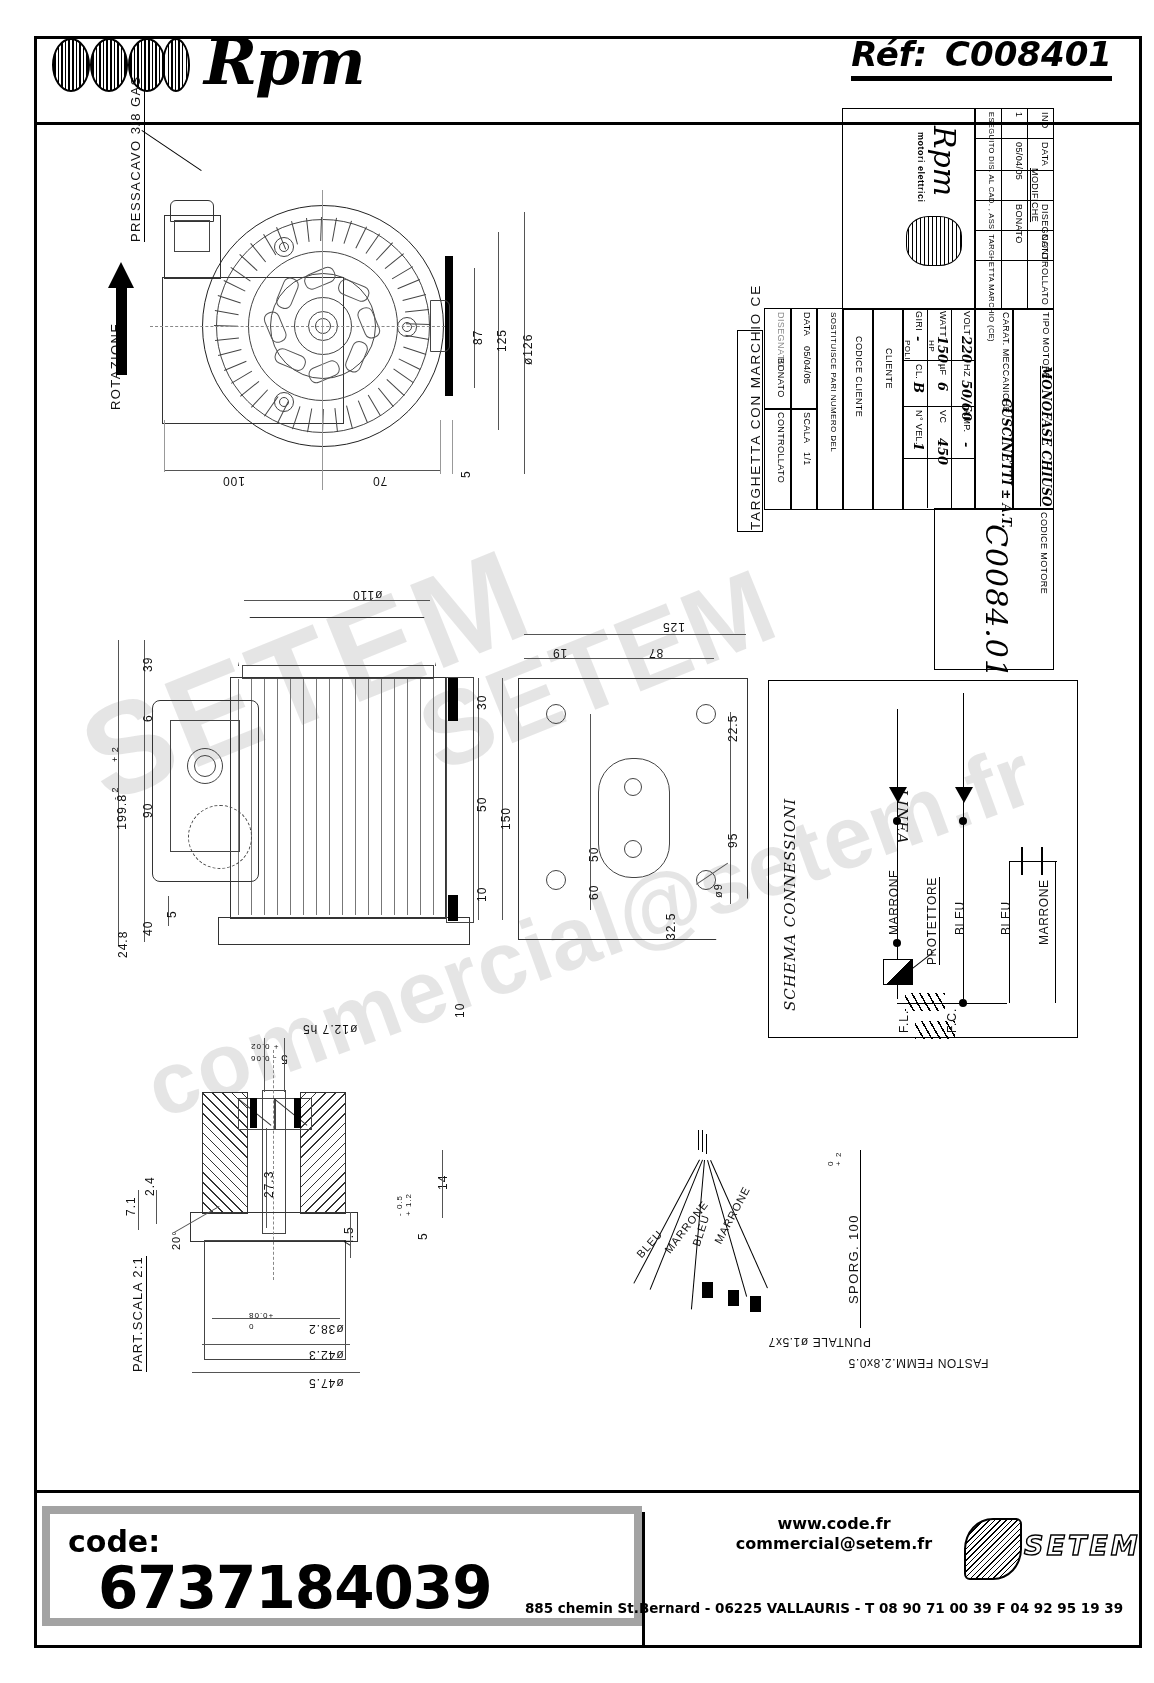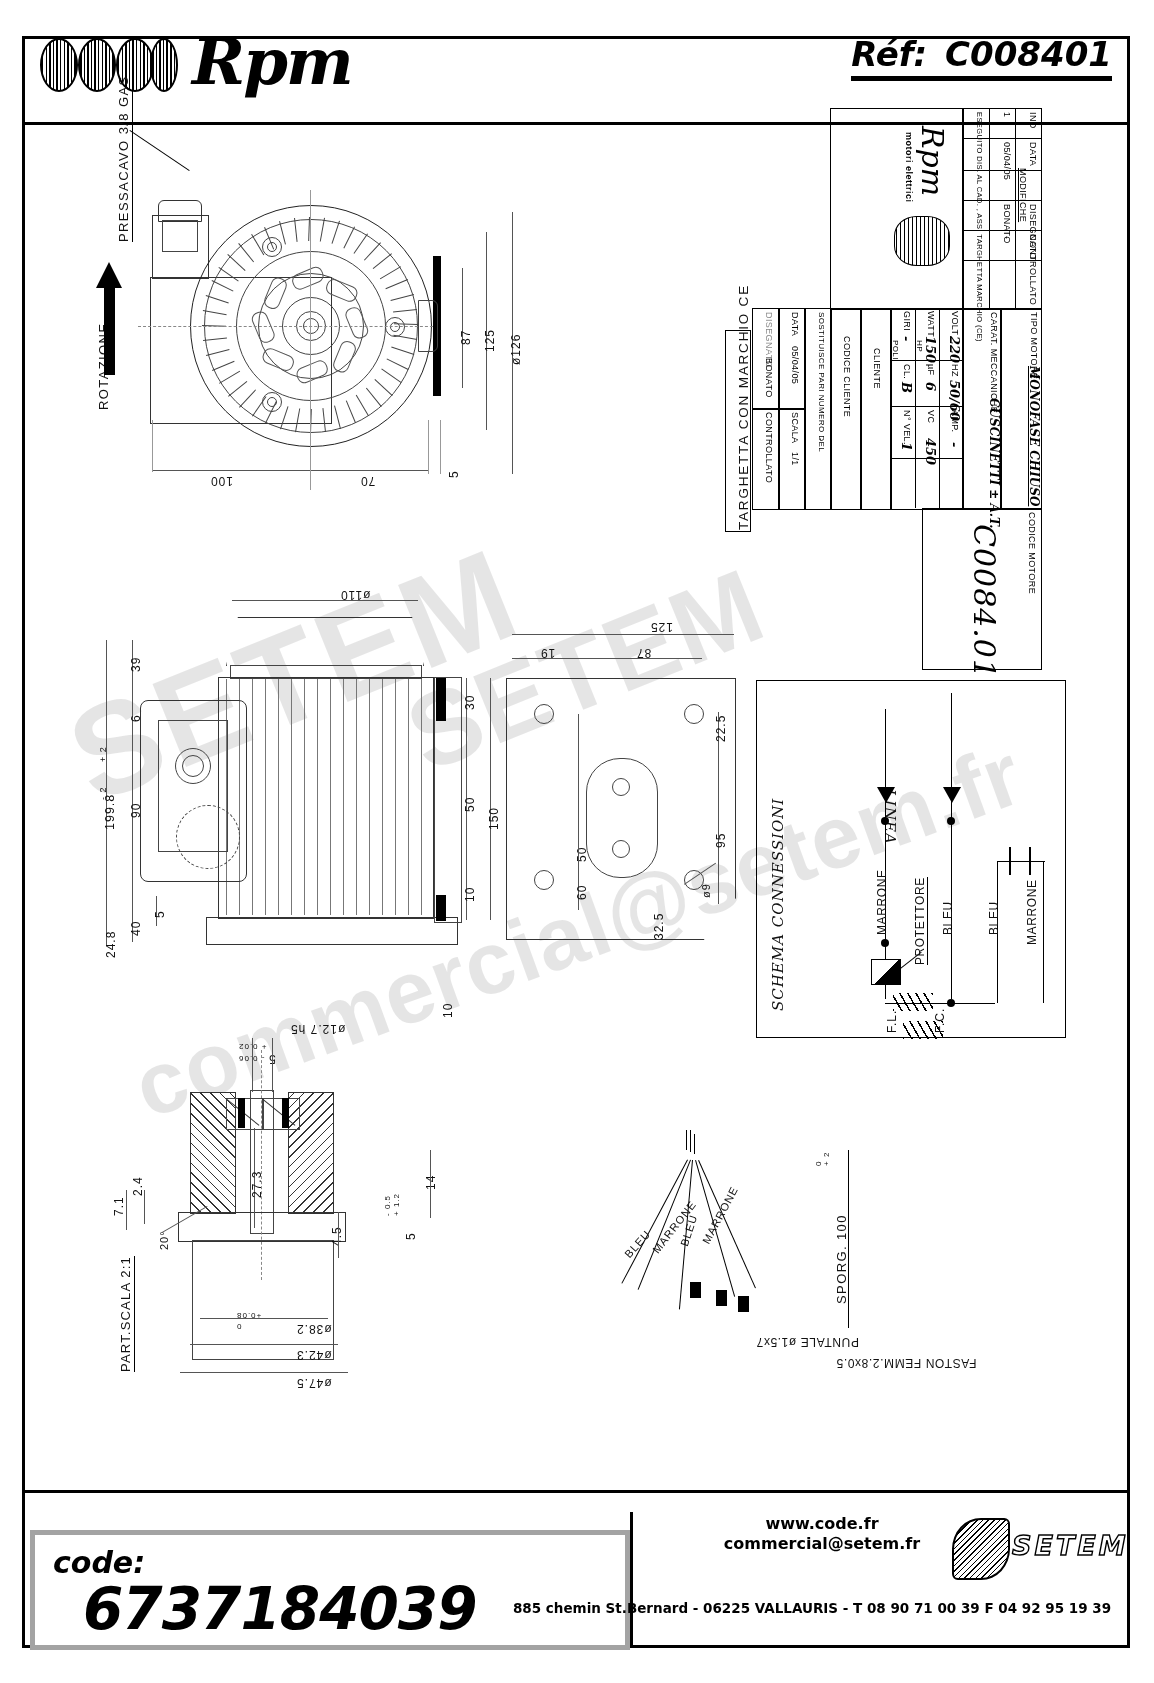--- a/index.html
+++ b/index.html
@@ -1,17 +1,17 @@
 <!DOCTYPE html>
 <html><head>
 <meta charset="utf-8">
 <style>
   html,body{margin:0;padding:0;background:#fff;}
   body{width:1154px;height:1683px;position:relative;font-family:"Liberation Sans",sans-serif;color:#000;overflow:hidden;}
-  .sheet{position:absolute;inset:0;}
+  .sheet{position:absolute;inset:0;margin-left:12px;}
   .frame{position:absolute;left:22px;top:36px;width:1108px;height:1612px;border:3px solid #000;box-sizing:border-box;}
   .logo{position:absolute;left:40px;top:30px;width:310px;height:70px;}
   .logo .coils{position:absolute;left:0;top:8px;width:150px;height:50px;}
   .coil{position:absolute;top:0;width:34px;height:50px;border:2px solid #000;border-radius:50%/50%;
         background:repeating-linear-gradient(to right,#000 0 1.5px,#fff 1.5px 3.6px);}
   .logo .rpm{position:absolute;left:152px;top:-6px;font-family:"DejaVu Serif",serif;font-style:italic;font-weight:bold;font-size:64px;letter-spacing:-2px;}
   .ref{position:absolute;right:42px;top:34px;font-family:"DejaVu Sans",sans-serif;font-style:italic;font-weight:bold;font-size:34px;border-bottom:5px solid #000;padding-bottom:2px;white-space:nowrap;}
   .ref .lbl{margin-right:18px;}
 
   
@@ -41,21 +41,21 @@
   .tbig{position:absolute;font-family:"DejaVu Serif",serif;font-style:italic;font-size:30px;letter-spacing:1px;}
 
   
   .targbox{position:absolute;left:725px;top:330px;width:24px;height:200px;border:1px solid #000;}
 
   
   .schema{position:absolute;left:756px;top:680px;width:310px;height:358px;border:1.5px solid #000;box-sizing:border-box;}
 
   
   .footer{position:absolute;left:22px;top:1494px;width:1108px;height:152px;}
-  .codebox{position:absolute;left:8px;top:36px;width:600px;height:120px;border:5px solid #a3a3a3;box-sizing:border-box;font-style:italic;}
+  .codebox{position:absolute;left:8px;top:12px;width:600px;height:120px;border:8px solid #a3a3a3;box-sizing:border-box;}
   .codelab{position:absolute;left:18px;top:10px;font-family:"DejaVu Sans",sans-serif;font-weight:bold;font-size:30px;}
   .codenum{position:absolute;left:48px;top:40px;font-family:"DejaVu Sans",sans-serif;font-weight:bold;font-size:58px;letter-spacing:-1px;}
   .fmid{position:absolute;left:650px;top:20px;width:300px;text-align:center;font-family:"DejaVu Sans",sans-serif;font-weight:bold;font-size:16px;line-height:20px;}
   .faddr{position:absolute;left:470px;top:106px;width:640px;text-align:center;font-family:"DejaVu Sans",sans-serif;font-weight:bold;font-size:13.5px;}
   .setem{position:absolute;left:930px;top:22px;width:180px;height:60px;}
   .setem .stxt{position:absolute;left:60px;top:14px;font-family:"DejaVu Sans",sans-serif;font-weight:bold;font-style:italic;font-size:27px;letter-spacing:3px;
       color:#fff;-webkit-text-stroke:1.4px #000;text-stroke:1.4px #000;}
   .setem .sswirl{position:absolute;left:0px;top:2px;width:54px;height:58px;border:2px solid #000;border-radius:50% 10% 50% 10%;
       background:repeating-linear-gradient(135deg,#000 0 1px,#fff 1px 4px);}
 

